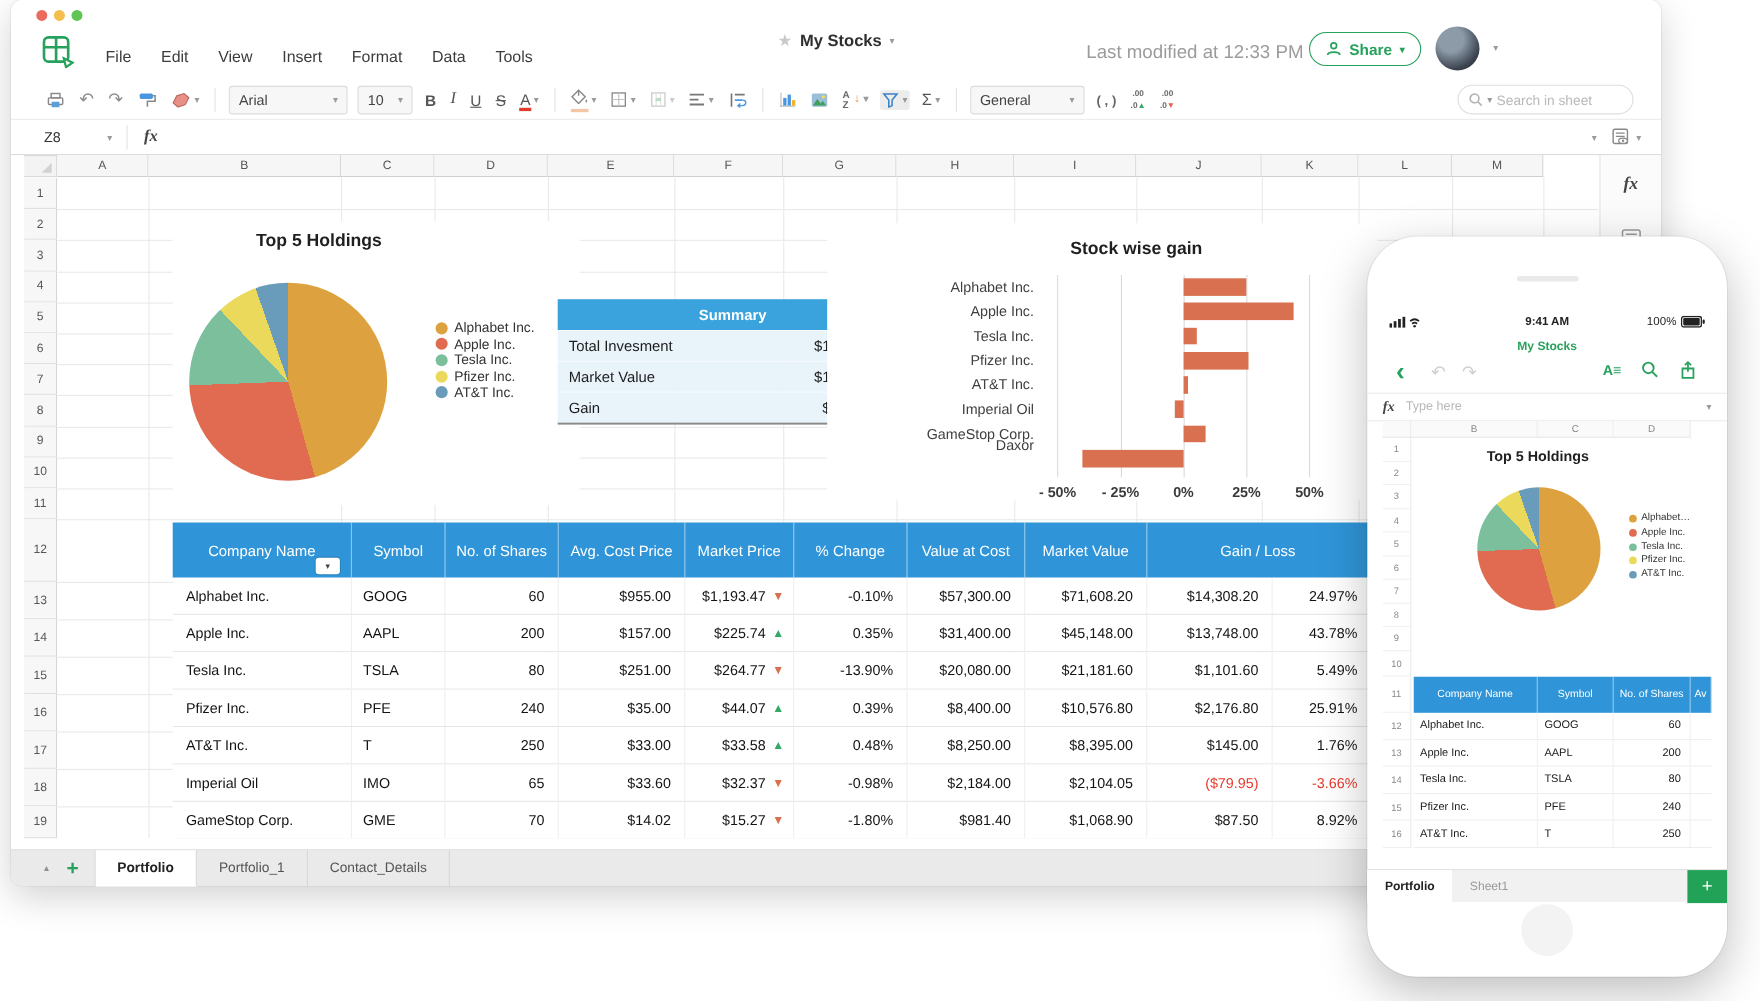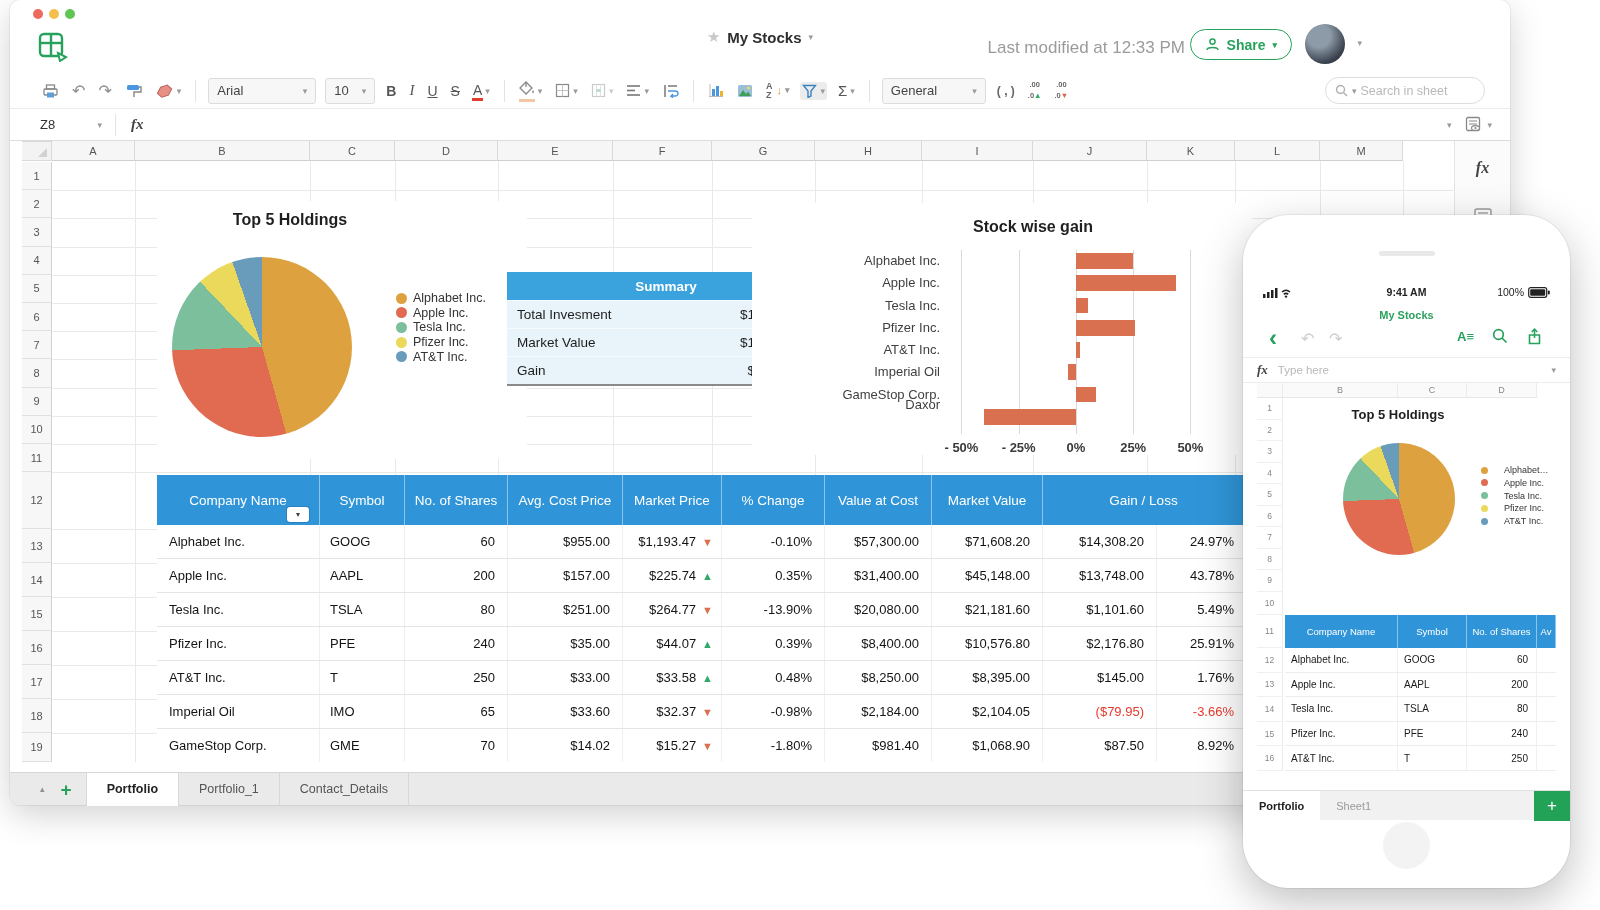--- a/index.html
+++ b/index.html
@@ -145,21 +145,21 @@
     border-bottom:1px solid #ececec; display:flex; align-items:center; padding:0 14px; gap:10px; }
   .p-formula .fx { margin:0; font-size:13px; }
   .p-formula input { border:none; outline:none; flex:1; font-size:11.5px; background:transparent;
     font-family:"Liberation Sans",sans-serif; }
   .p-formula input::placeholder { color:#b8b8b8; }
   .p-colhead { position:absolute; top:168px; height:15px; font-size:9px; color:#888; background:#fafafa;
     border-right:1px solid #ececec; border-bottom:1px solid #e6e6e6; display:flex; align-items:center; justify-content:center; }
   .p-rowhead { position:absolute; left:14px; width:26px; font-size:8.5px; color:#888;
     border-right:1px solid #ececec; border-bottom:1px solid #f0f0f0; display:flex; align-items:center; justify-content:center; }
   .p-chart-title { position:absolute; font-size:13px; font-weight:700; color:#1f1f1f; text-align:center; }
-  .p-legend-item { position:absolute; display:flex; align-items:center; gap:16px; font-size:9px; color:#333; }
+  .p-legend-item { position:absolute; display:flex; align-items:flex-end; gap:4px; font-size:9px; color:#333; }
   .p-legend-dot { width:7px; height:7px; border-radius:50%; flex:0 0 auto; }
   .p-table { position:absolute; font-size:10px; }
   .p-th { background:#3095d8; color:#fff; font-size:9.5px; display:flex; align-items:center;
     justify-content:center; border-right:1px solid rgba(255,255,255,.45); overflow:hidden; white-space:nowrap; }
   .p-td { display:flex; align-items:center; border-right:1px solid #f0f0f0; color:#1a1a1a;
     white-space:nowrap; overflow:hidden; }
   .p-tr { display:flex; border-bottom:1px solid #ececec; background:#fff; }
   .p-tabbar { position:absolute; left:0; right:0; top:575px; height:30px; background:#f1f1f1;
     border-top:1px solid #e2e2e2; display:flex; align-items:center; font-size:11px; }
   .p-tab { height:30px; display:flex; align-items:center; padding:0 16px; color:#9a9a9a; }
@@ -181,20 +181,29 @@
 
     <span class="logo">
       <svg width="30" height="30" viewBox="0 0 30 30">
         <rect x="2" y="2" width="22" height="22" rx="4" fill="none" stroke="#27a25c" stroke-width="2.4"></rect>
         <line x1="2" y1="11" x2="24" y2="11" stroke="#27a25c" stroke-width="2.4"></line>
         <line x1="13" y1="2" x2="13" y2="24" stroke="#27a25c" stroke-width="2.4"></line>
         <path d="M20 21 L28 25 L22 29 Z" fill="#fff" stroke="#27a25c" stroke-width="2"></path>
       </svg>
     </span>
 
+    <div class="menubar" id="menubar">
+        <span>File</span>
+        <span>Edit</span>
+        <span>View</span>
+        <span>Insert</span>
+        <span>Format</span>
+        <span>Data</span>
+        <span>Tools</span>
+      </div>
 
     <div class="doc-title-wrap">
       <span class="star">★</span>
       <span class="doc-title">My Stocks</span>
       <span class="caret">▾</span>
     </div>
 
     <span class="last-mod">Last modified at 12:33 PM</span>
 
     <div class="share-btn">

